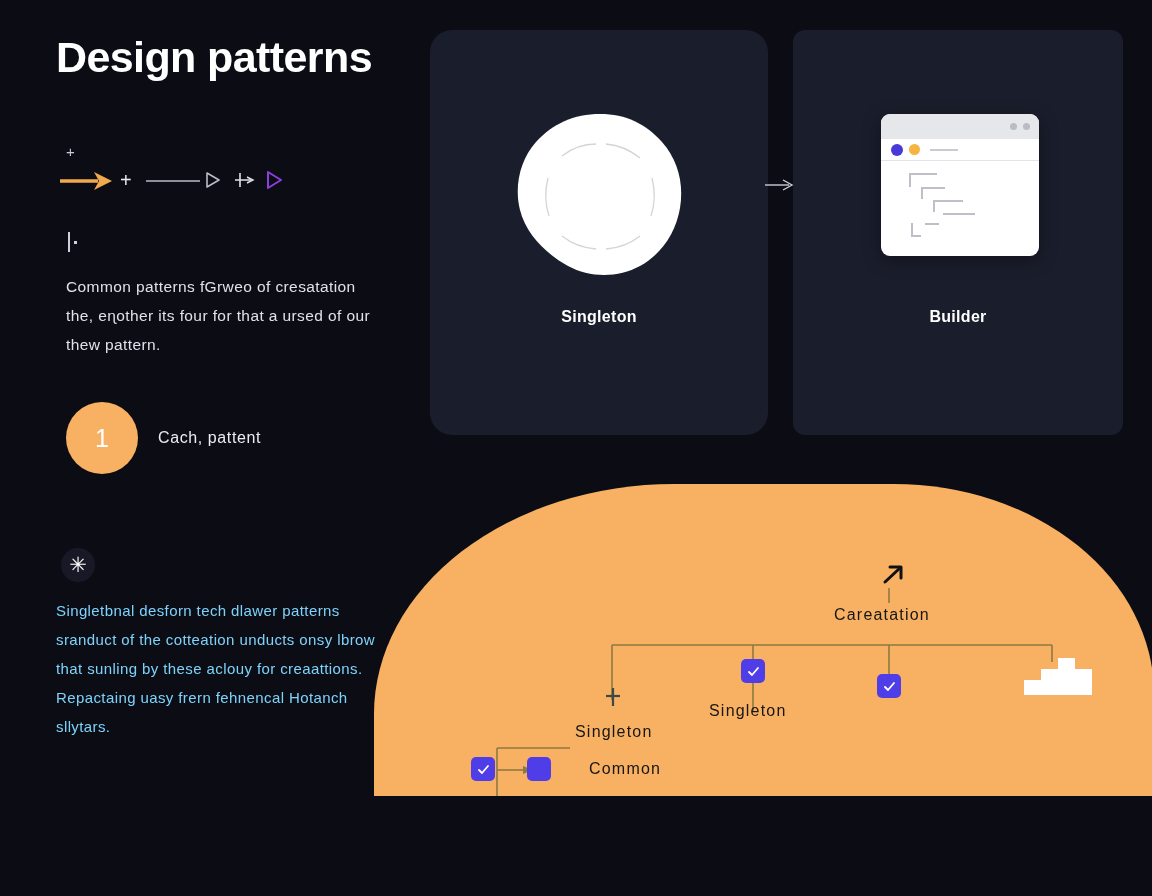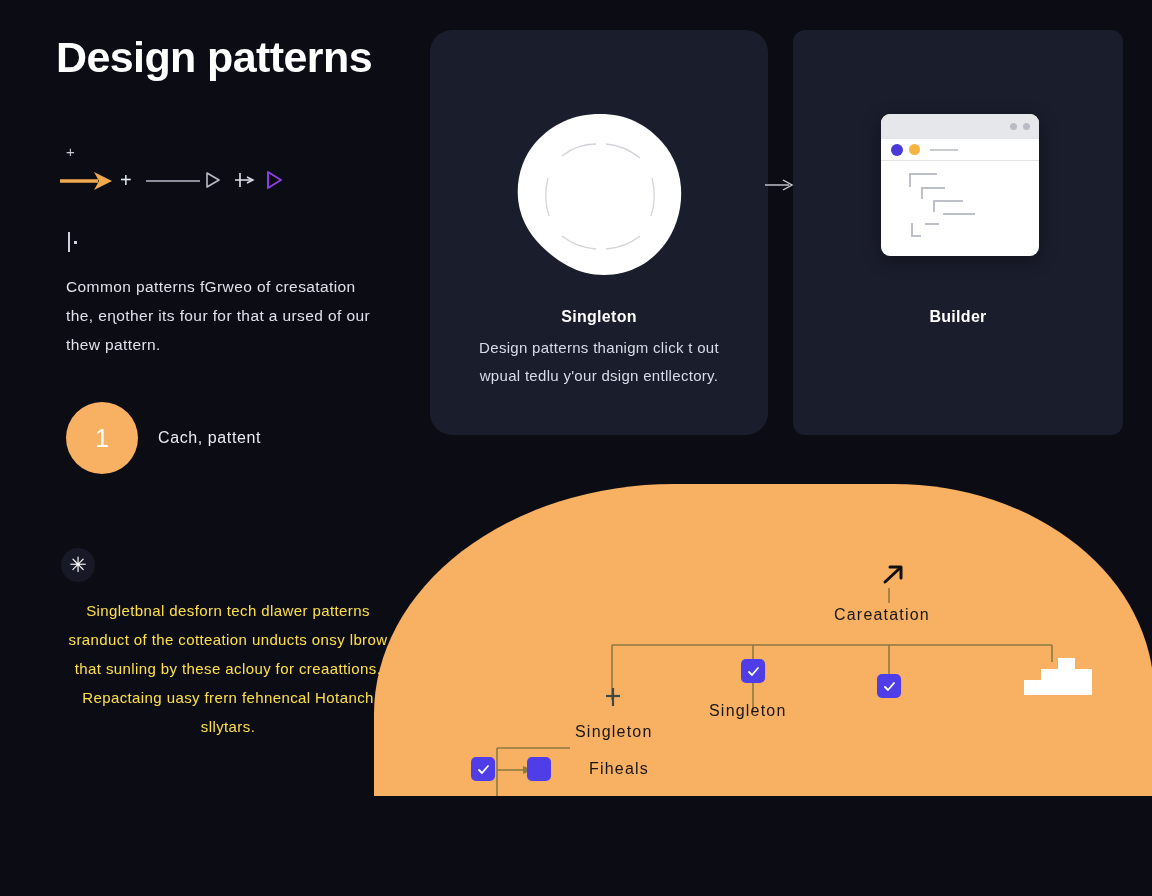--- a/index.html
+++ b/index.html
@@ -95,24 +95,24 @@
   
   #aster-badge {
     position: absolute; left: 61px; top: 548px;
     width: 34px; height: 34px; border-radius: 50%;
     background: #171a26;
     display: flex; align-items: center; justify-content: center;
     z-index: 6;
   }
   #aster-badge span { color: #ffffff; font-size: 21px; line-height: 20px; }
   #lower-copy {
-    position: absolute; left: 68px; top: 596px;
+    position: absolute; left: 56px; top: 596px;
     width: 320px;
     font-size: 15px; line-height: 29px; letter-spacing: 0.4px;
-    color: #fde047; text-align: center;
+    color: #7dd3fc; 
     z-index: 6;
   }
 
   
   .card {
     position: absolute;
     background: #1a1d2b;
     border-radius: 22px;
     z-index: 4;
   }
@@ -264,21 +264,20 @@
                  C104 166 76 166 54 154 C32 142 12 122 6 98 C0 74 6 48 22 30 C38 12 60 2 86 2 Z" fill="#ffffff"></path>
         <path d="M48 44 C58 36 70 32 82 32" fill="none" stroke="#d2d4da" stroke-width="1.3"></path>
         <path d="M92 32 C104 33 116 38 126 46" fill="none" stroke="#d2d4da" stroke-width="1.3"></path>
         <path d="M34 66 C31 78 31 92 35 104" fill="none" stroke="#d2d4da" stroke-width="1.3"></path>
         <path d="M138 66 C141 78 141 92 137 104" fill="none" stroke="#d2d4da" stroke-width="1.3"></path>
         <path d="M48 124 C58 132 70 136 82 137" fill="none" stroke="#d2d4da" stroke-width="1.3"></path>
         <path d="M92 137 C104 136 116 132 126 124" fill="none" stroke="#d2d4da" stroke-width="1.3"></path>
       </svg>
     </div>
     <div class="card-title">Singleton</div>
-    <div class="card-body">Design patterns thanigm click t out wpual tedlu y'our dsign entllectory.</div>
   </div>
 
   <div id="card-arrow">
     <svg width="30" height="18" viewBox="0 0 30 18">
       <path d="M0 9 H24" stroke="#c9ccd6" stroke-width="1.4"></path>
       <path d="M18 4 L27 9 L18 14" fill="none" stroke="#c9ccd6" stroke-width="1.4"></path>
     </svg>
   </div>
 
   <div class="card" id="card-builder">
@@ -372,16 +371,16 @@
     <i style="left:51px;top:11px;"></i>
     <i style="left:0px;top:22px;"></i>
     <i style="left:17px;top:22px;"></i>
     <i style="left:34px;top:22px;"></i>
     <i style="left:51px;top:22px;"></i>
   </div>
 
   <div class="dlabel" style="left:834px;top:606px;">Careatation</div>
   <div class="dlabel" style="left:709px;top:702px;">Singleton</div>
   <div class="dlabel" style="left:575px;top:723px;">Singleton</div>
-  <div class="dlabel" style="left:589px;top:760px;">Fiheals</div>
+  <div class="dlabel" style="left:589px;top:760px;">Common</div>
   <div class="dlabel" style="left:576px;top:797px;">Coreections</div>
 
 </div>
 
 </body></html>

